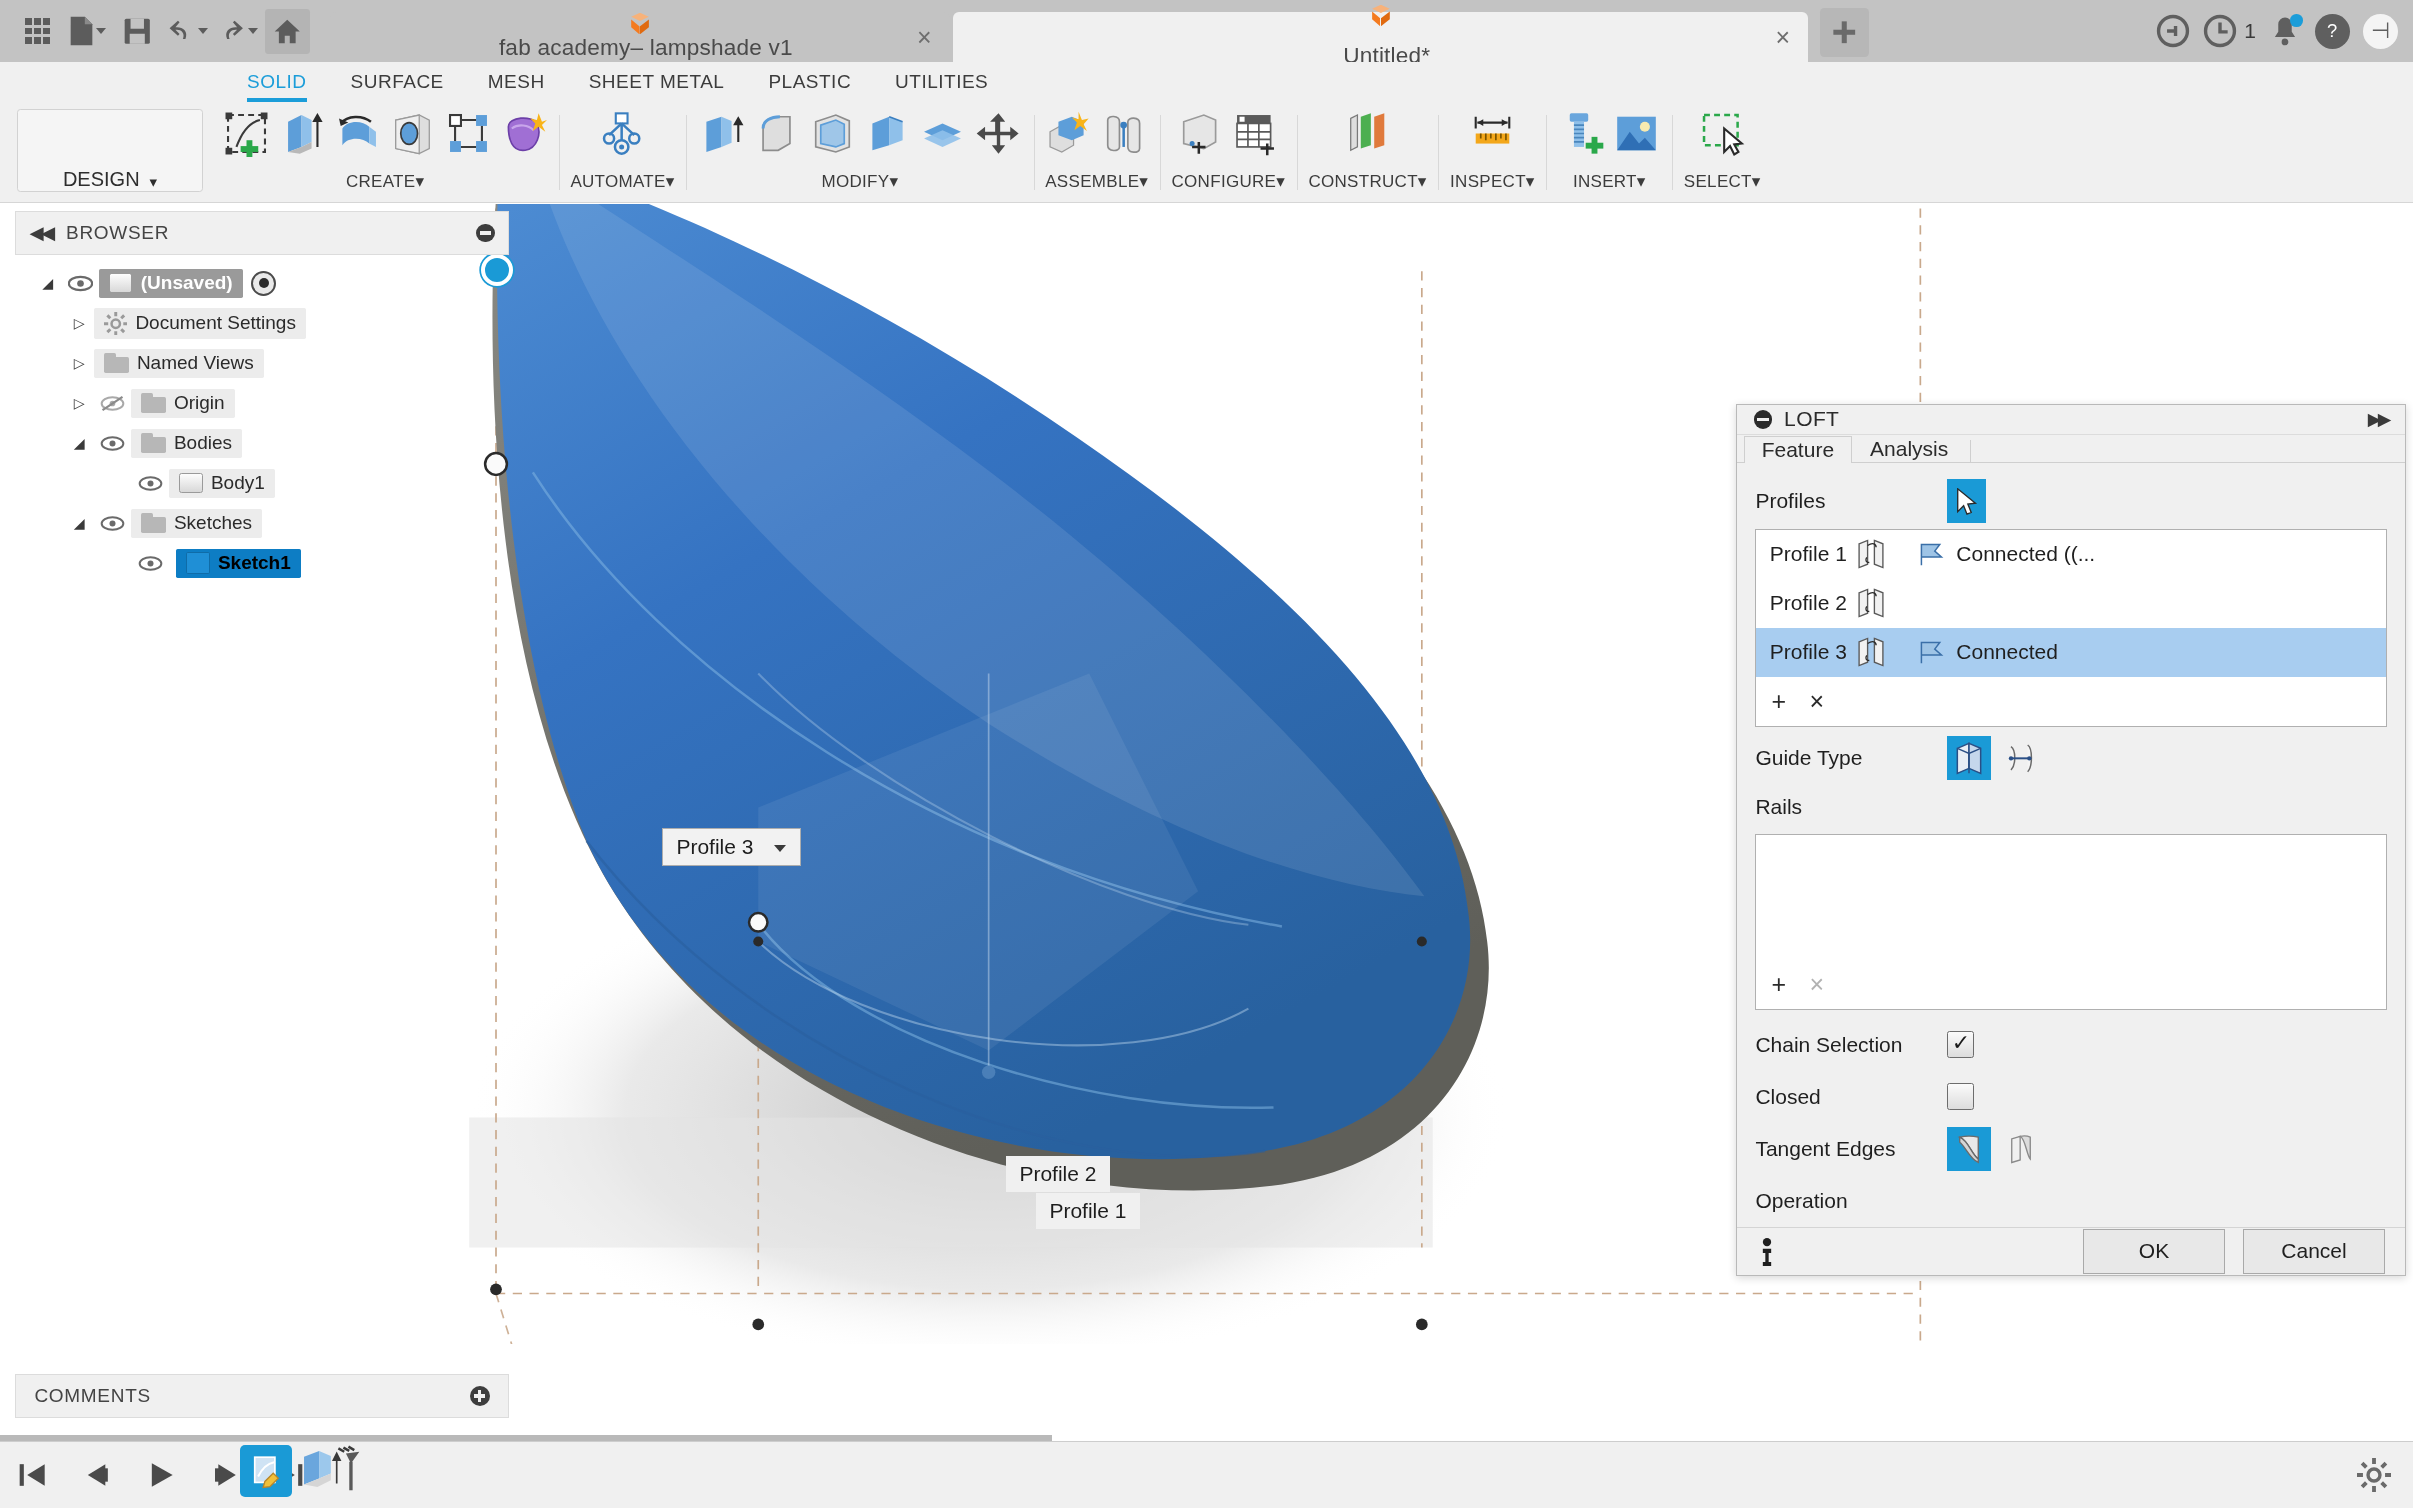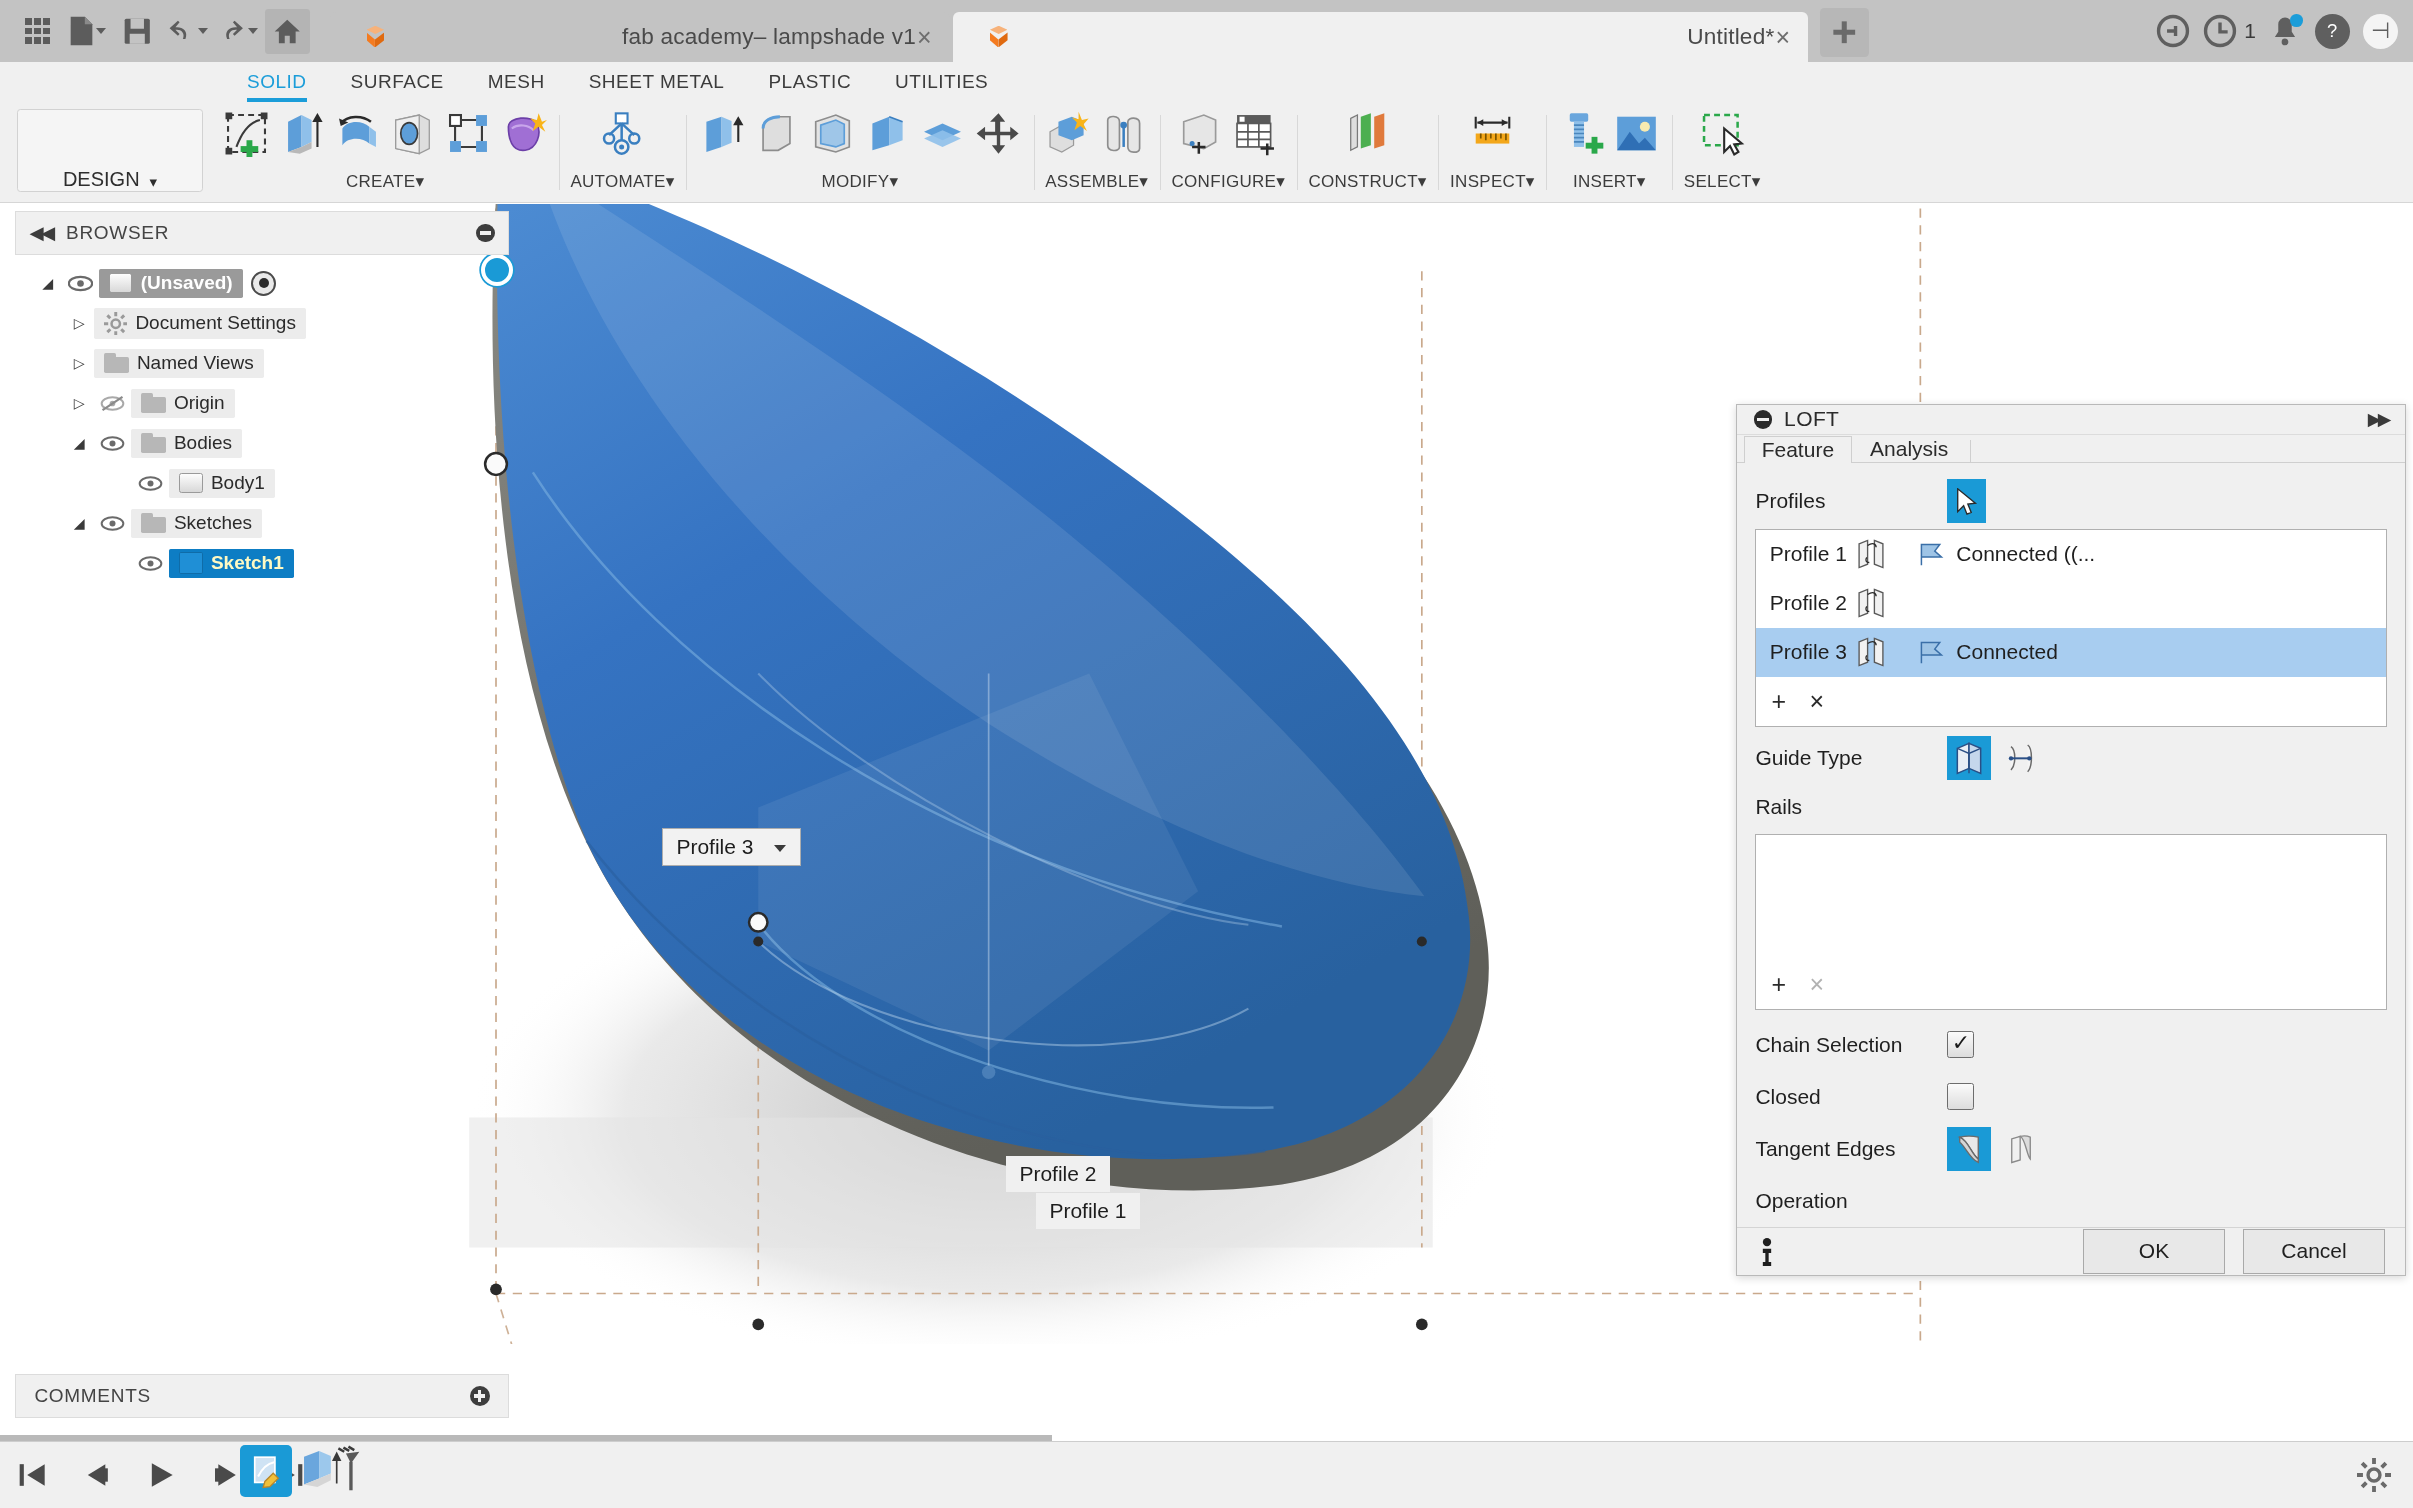--- a/index.html
+++ b/index.html
@@ -23,22 +23,22 @@
     border-radius:3.4px; color:#5c5c5c;
   }
   .tb-btn.active { background:#b4b4b4; }
   .grid-icon { display:grid; grid-template-columns:repeat(3,6.7px); grid-template-rows:repeat(3,6.7px); gap:2.5px; }
   .grid-icon i { background:#5c5c5c; display:block; width:6.7px; height:6.7px; }
   .caret { width:0;height:0;border-left:5.9px solid transparent;border-right:5.9px solid transparent;border-top:6.7px solid #5c5c5c; margin-left:1.7px;}
 
   .tabs-area { display:flex; align-items:flex-end; height:62px; margin-left:20px; flex:1; }
   .doctab {
     height:50px; min-width:587px; background:#c3c3c3; border-radius:5.9px 5.9px 0 0;
-    display:flex; align-items:center; justify-content:space-between; position:relative;
-    padding:0 34px; margin-right:3.4px;
+    display:flex; align-items:center; justify-content:center; position:relative;
+    padding:0 34px; margin-right:3.4px;flex-direction:column;
   }
   .doctab.active { background:#f0f0f0;gap:16px; }
   .doctab .ttl { font-size:22.6px; color:#4a4a4a; margin-left:11.7px; letter-spacing:0.2px;}
   .doctab .tclose { position:absolute; right:18.4px; font-size:25px; color:#6e6e6e; line-height:1;}
   .fusion-cube { width:22.6px;height:22.6px;position:relative;flex:0 0 22.6px;}
   .fusion-cube b { position:absolute; display:block; }
   .fc-top{ top:0;left:2.5px;width:17.6px;height:8.4px;background:#f7b27a;
            clip-path:polygon(50% 0,100% 48%,50% 100%,0 48%);}
   .fc-l{ top:6.7px;left:2.5px;width:8.4px;height:15px;background:#f47b20;clip-path:polygon(0 0,100% 48%,100% 100%,0 52%);}
   .fc-r{ top:6.7px;left:11px;width:9.2px;height:15px;background:#e06a10;clip-path:polygon(0 48%,100% 0,100% 52%,0 100%);}
@@ -86,21 +86,21 @@
   .browser-head .minus { margin-left:auto; width:18.4px;height:18.4px;border-radius:50%;background:#3d3d3d;position:relative;}
   .browser-head .minus::after{content:'';position:absolute;left:3.4px;right:3.4px;top:7.5px;height:3.4px;background:#f0f0f0;}
   .tree { padding-top:8.4px; }
   .trow { display:flex; align-items:center; height:40px; font-size:19px; color:#2b2b2b; }
   .twist { width:28.5px; text-align:center; color:#3a3a3a; font-size:14.2px; }
   .twist.open { color:#3a3a3a; }
   .eye { width:37px; display:flex; align-items:center; justify-content:center; }
   .eye svg { width:25px; height:17px; }
   .tlabel { background:#ececec; padding:3.4px 10px; border-radius:1.7px; display:flex; align-items:center; gap:8.4px;}
   .tlabel.rootsel { background:#9a9a9a; color:#fff; font-weight:bold;}
-  .tlabel.selected { background:#0d7dc4; color:#fef9c3; font-weight:bold; }
+  .tlabel.selected { background:#0d7dc4; color:#000000; font-weight:bold;margin-left:7px; }
   .ficon { width:25px;height:20px;position:relative; flex:0 0 25px;}
   .ficon .fb { position:absolute; left:0; bottom:0; width:25px; height:16px; background:#b7b7b7; border-radius:1.7px;}
   .ficon .ft { position:absolute; left:0; top:0; width:12.6px; height:5.9px; background:#b7b7b7; border-radius:1.7px 1.7px 0 0;}
   .bodyicon{width:23.5px;height:20px;background:linear-gradient(180deg,#fdfdfd,#d8d8d8);border:0.8px solid #9a9a9a;border-radius:2.5px;flex:0 0 23.5px;}
   .sketchicon{width:23.5px;height:22px;background:#1f8fd6;border:0.8px solid #0f6ca8;border-radius:1.7px;flex:0 0 23.5px;}
   .gear { width:23.5px; height:23.5px; flex:0 0 23.5px;}
   .radio-dot { width:25px;height:25px;border-radius:50%;border:2.5px solid #4b4b4b;background:#e9e9e9;display:flex;align-items:center;justify-content:center;margin-left:8.4px;}
   .radio-dot::after{content:'';width:10px;height:10px;border-radius:50%;background:#2b2b2b;}
 
   

